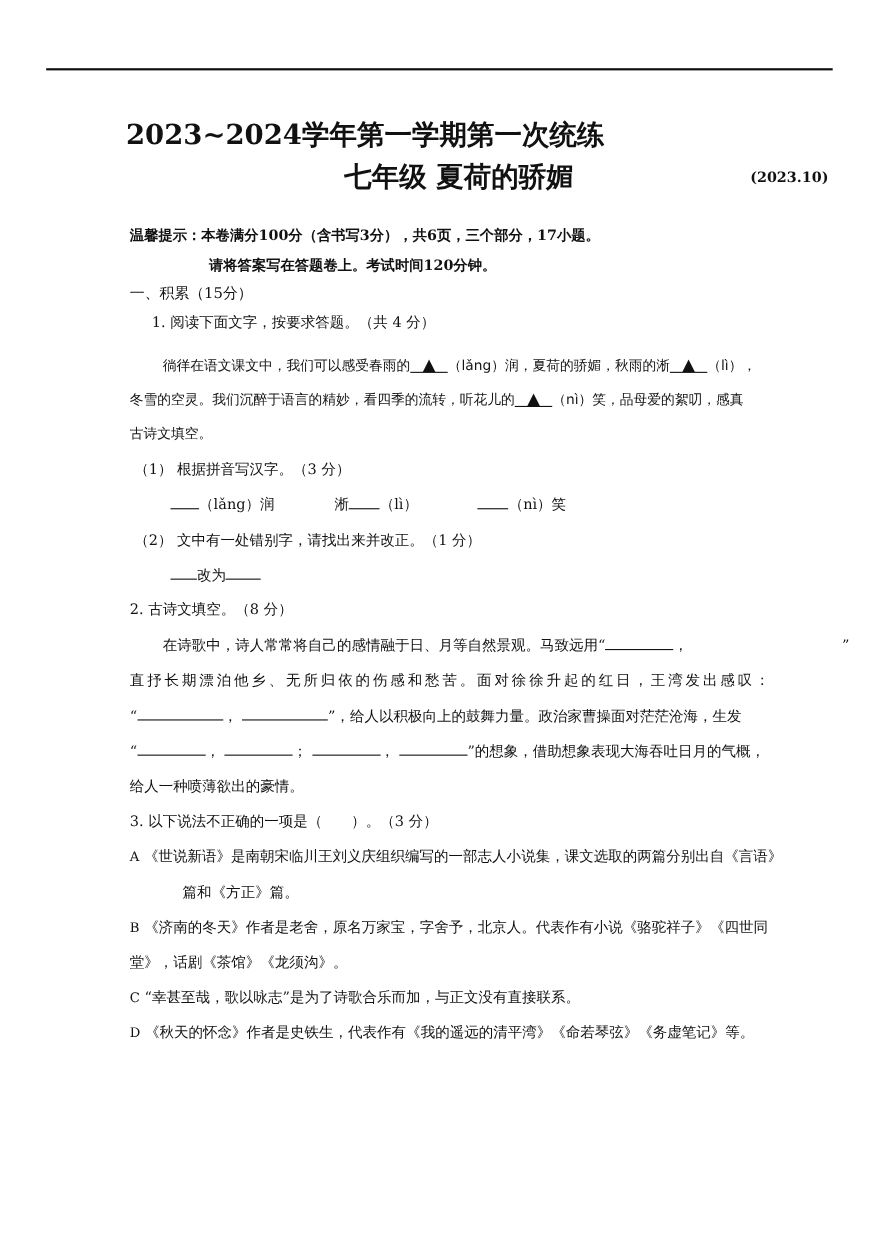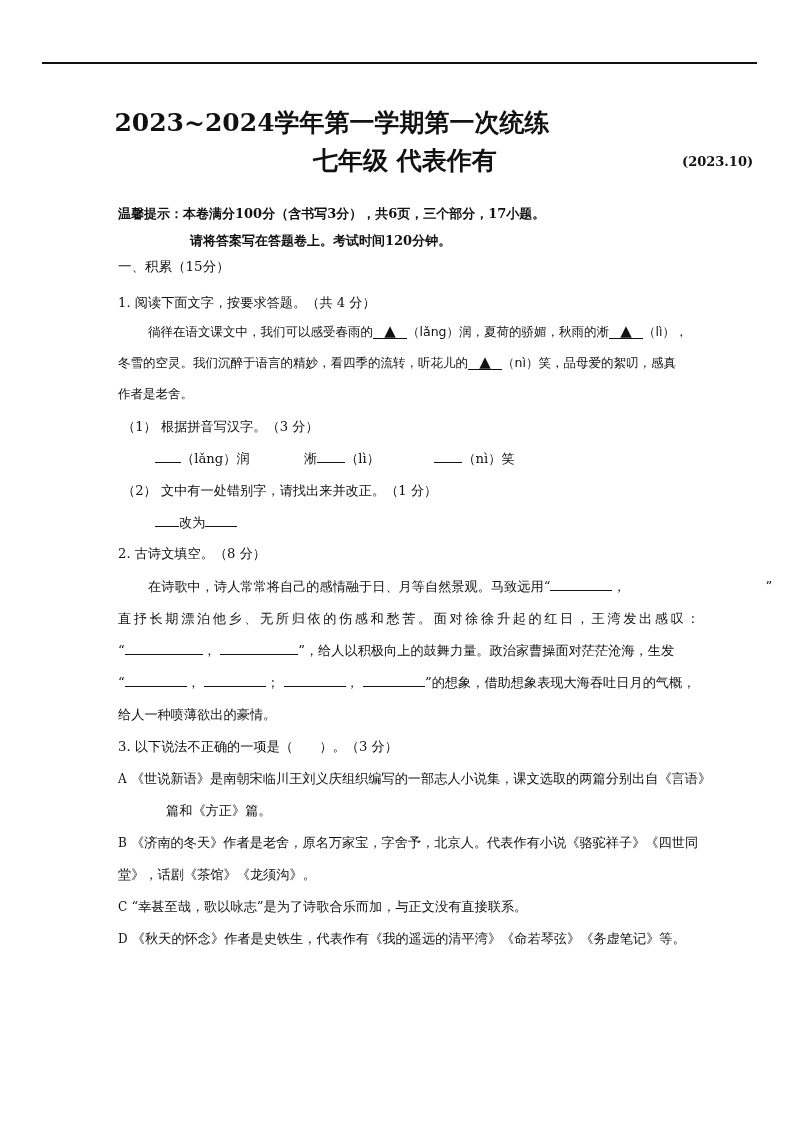--- a/index.html
+++ b/index.html
@@ -14,37 +14,37 @@
   .blank { display: inline-block; border-bottom: 1.5px solid #111; height: 12px; vertical-align: baseline; }
   .tri { display: inline-block; border-bottom: 1.5px solid #111; width: 34px; text-align: center; font-size: 15px; line-height: 14px; }
   .q-label { font-size: 12px; }
 </style>
 </head>
 <body>
 
 <div class="rule"></div>
 
 <div class="title1">2023~2024学年第一学期第一次统练</div>
-<div class="title2">七年级 代表作有</div>
+<div class="title2">七年级 夏荷的骄媚</div>
 <div class="date">(2023.10)</div>
 
 <div class="line bold" style="top:205px;">温馨提示：本卷满分100分（含书写3分），共6页，三个部分，17小题。</div>
 <div class="line bold" style="top:232px; left:190px;">请将答案写在答题卷上。考试时间120分钟。</div>
 
 <div class="line body-text" style="top:258px; font-size:13.5px;">一、积累（15分）</div>
 
-<div class="line body-text" style="top:294px;">1. 阅读下面文字，按要求答题。（共 4 分）</div>
+<div class="line body-text" style="top:284px;margin-left:20px;">1. 阅读下面文字，按要求答题。（共 4 分）</div>
 
 <div class="line body-text" style="top:324px; left:148px; font-family:'DejaVu Sans', sans-serif; font-size:12.5px;">
   <span>徜徉在语文课文中，我们可以感受春雨的</span><span class="tri">▲</span><span>（lǎng）润，夏荷的骄媚，秋雨的淅</span><span class="tri">▲</span><span>（lì），</span>
 </div>
 <div class="line body-text" style="top:355px; font-family:'DejaVu Sans', sans-serif; font-size:12.5px;">
   <span>冬雪的空灵。我们沉醉于语言的精妙，看四季的流转，听花儿的</span><span class="tri">▲</span><span>（nì）笑，品母爱的絮叨，感真</span>
 </div>
-<div class="line body-text" style="top:386px; font-family:'DejaVu Sans', sans-serif; font-size:12.5px;">作者是老舍。</div>
+<div class="line body-text" style="top:386px; font-family:'DejaVu Sans', sans-serif; font-size:12.5px;">古诗文填空。</div>
 
 <div class="line body-text" style="top:418px; left:122px;">（1） 根据拼音写汉字。（3 分）</div>
 <div class="line body-text" style="top:450px; left:155px;">
   <span class="blank" style="width:26px;"></span><span>（lǎng）润</span>
   <span style="display:inline-block; width:46px;"></span>
   <span>淅</span><span class="blank" style="width:28px;"></span><span>（lì）</span>
   <span style="display:inline-block; width:46px;"></span>
   <span class="blank" style="width:28px;"></span><span>（nì）笑</span>
 </div>
 

